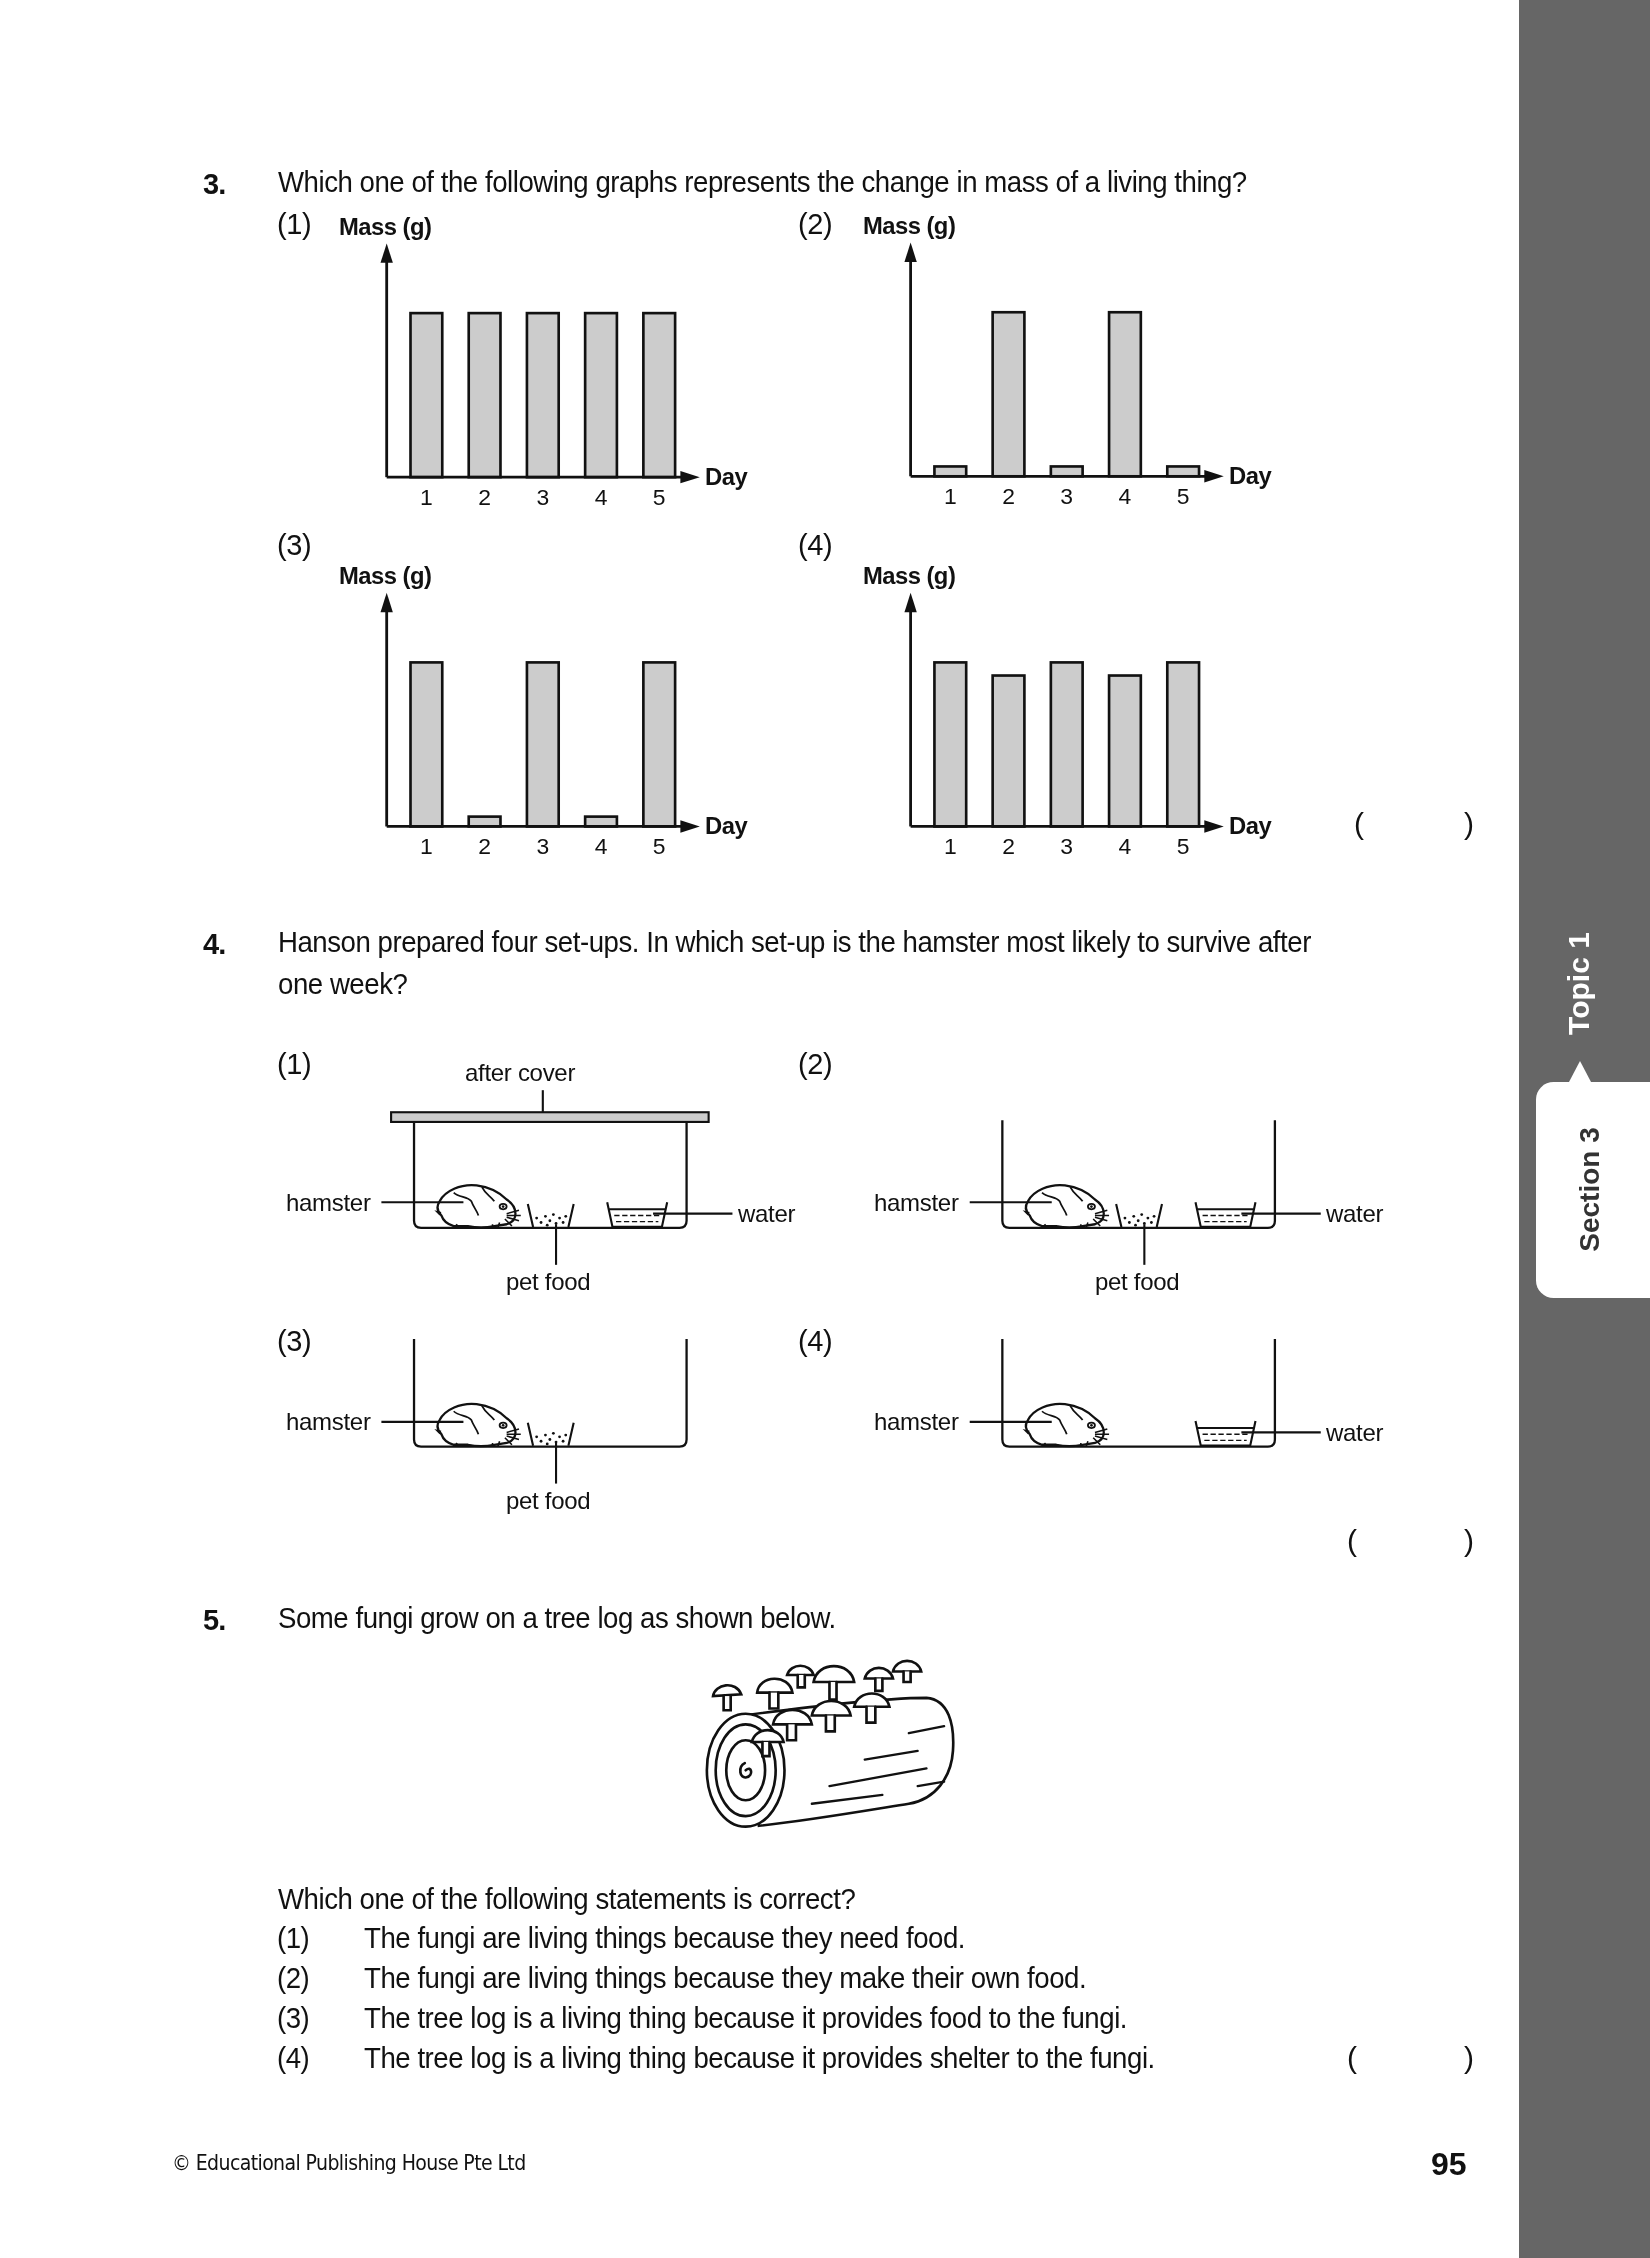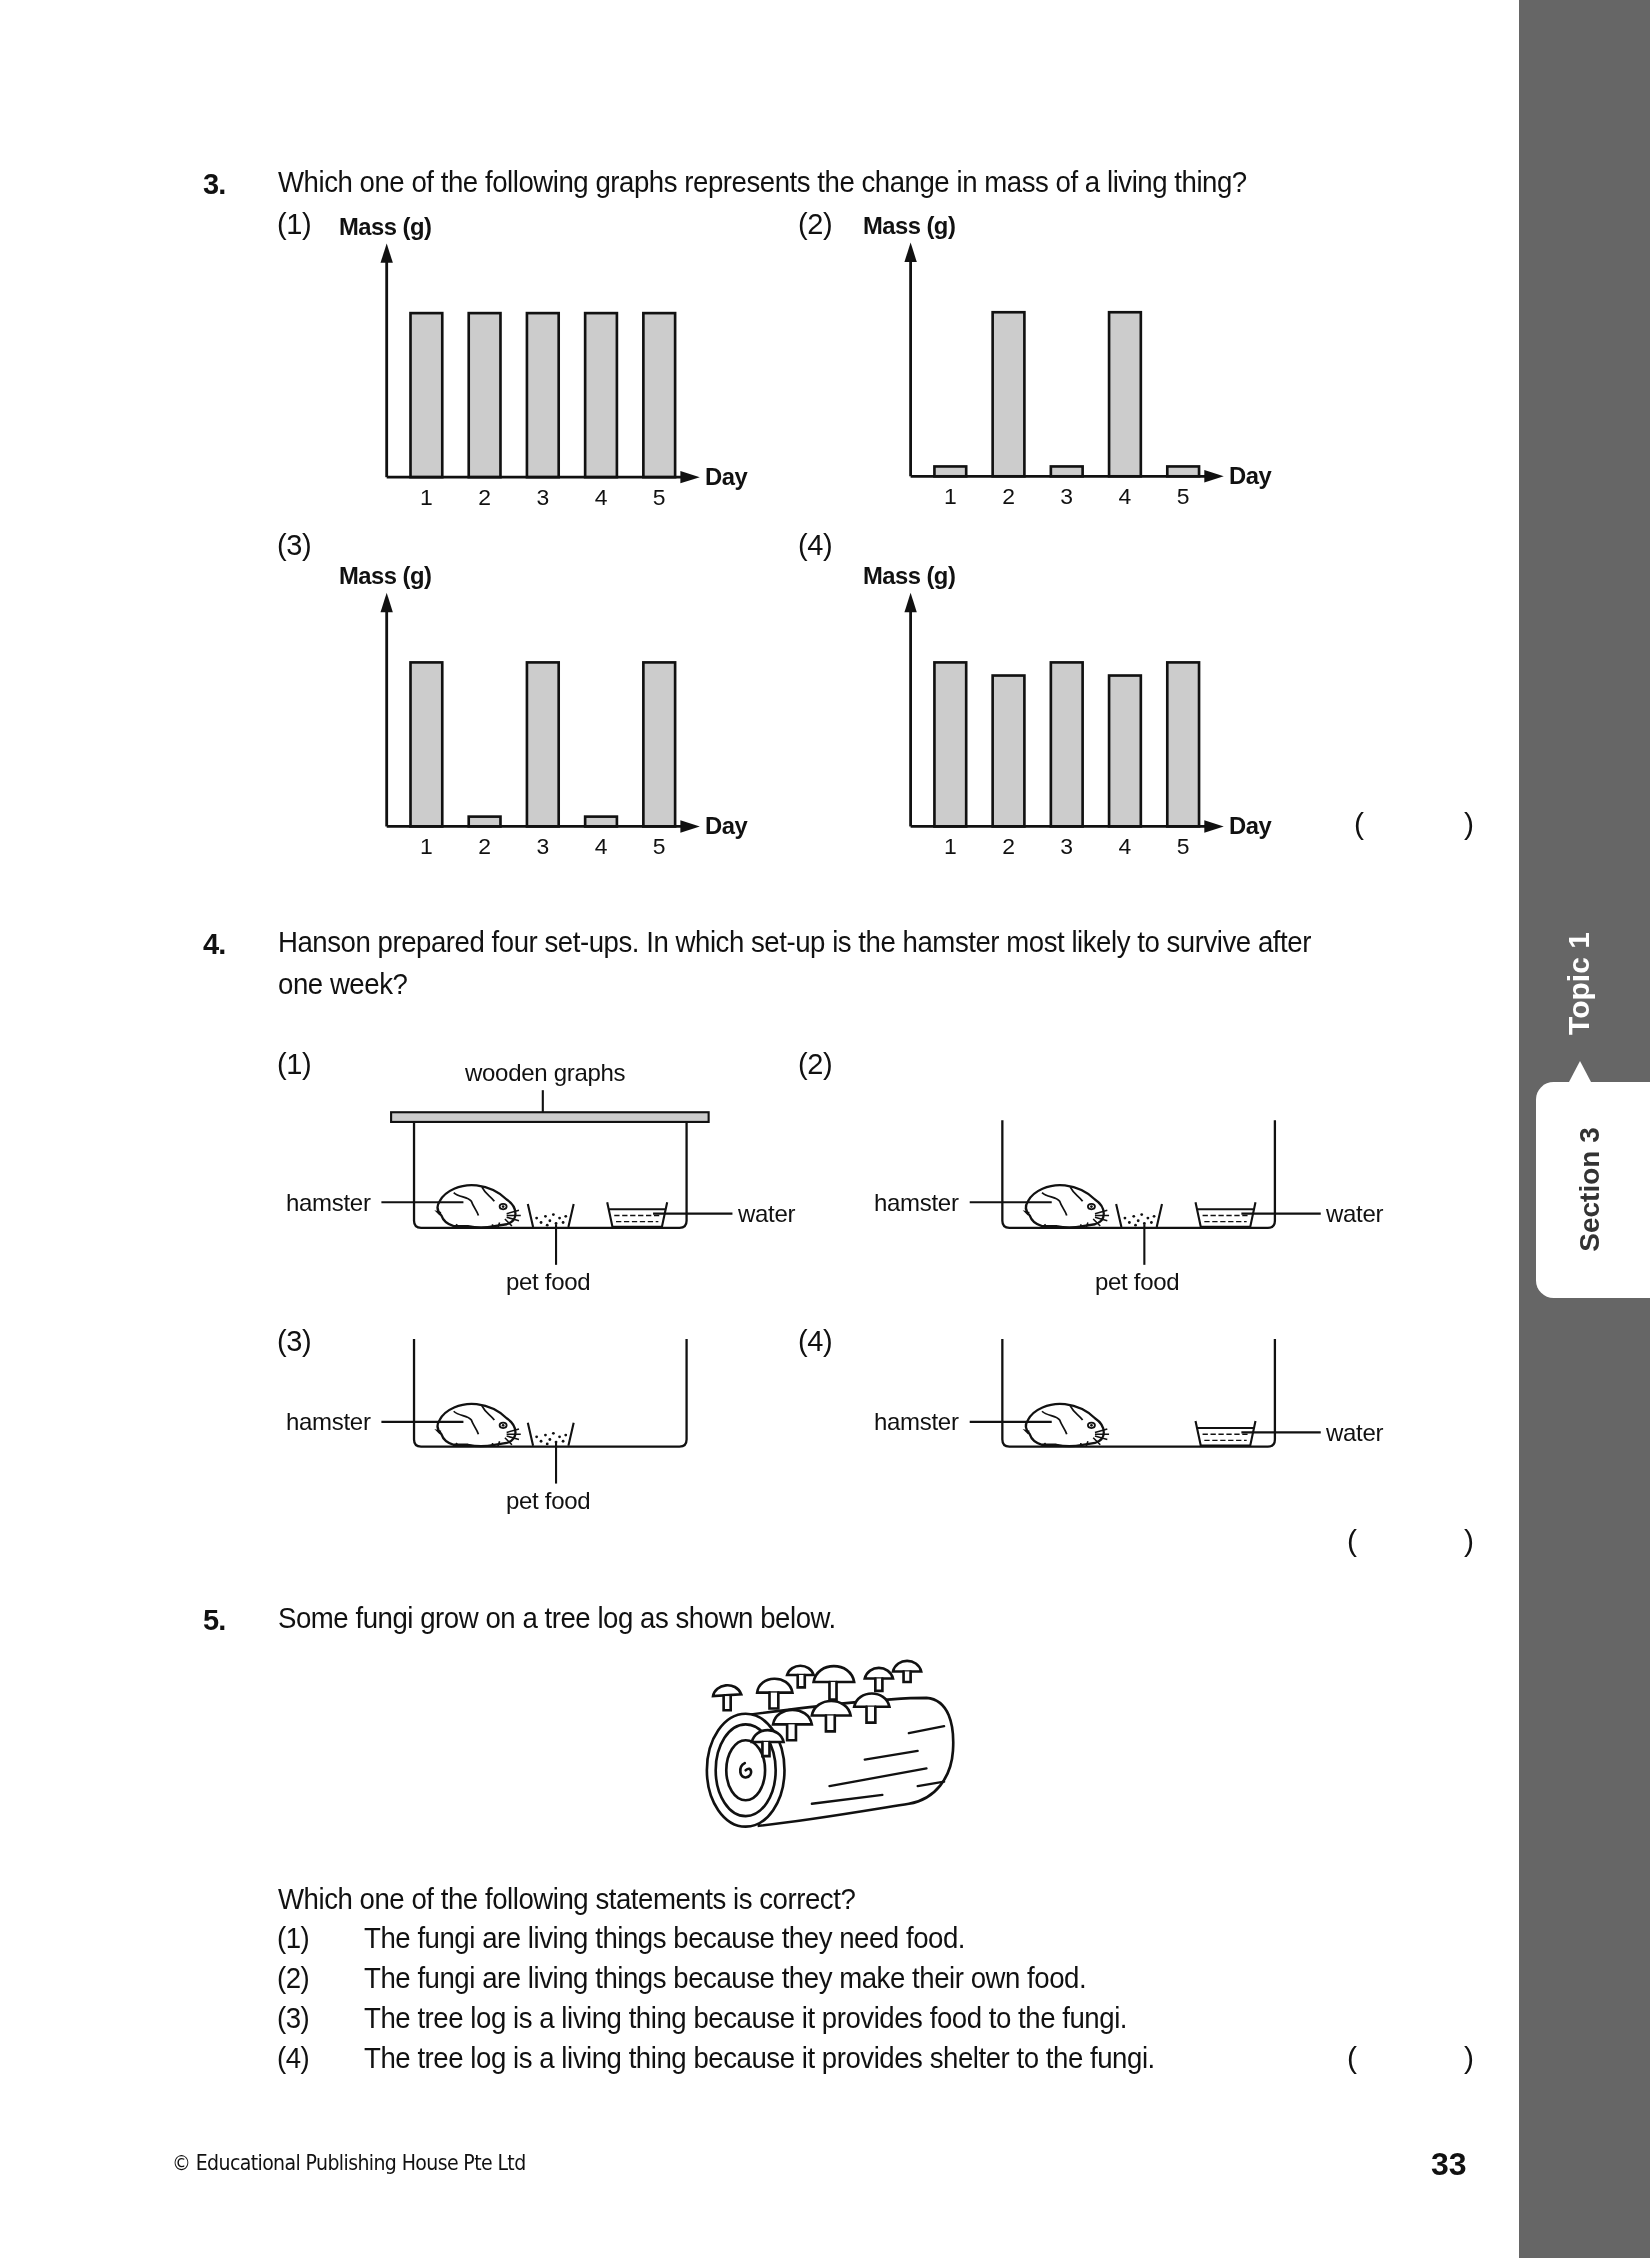--- a/index.html
+++ b/index.html
@@ -115,21 +115,21 @@
 
 <div class="abs qnum" style="left:203px; top:928px;">4.</div>
 <div class="abs qtext" style="left:278px; top:925px;">Hanson prepared four set-ups. In which set-up is the hamster most likely to survive after</div>
 <div class="abs qtext" style="left:278px; top:967px;">one week?</div>
 
 <div class="abs opt" style="left:277px; top:1048px;">(1)</div>
 <div class="abs opt" style="left:798px; top:1048px;">(2)</div>
 <div class="abs opt" style="left:277px; top:1325px;">(3)</div>
 <div class="abs opt" style="left:798px; top:1325px;">(4)</div>
 
-<div class="abs lbl" style="left:465px; top:1059px;">wooden graphs</div>
+<div class="abs lbl" style="left:465px; top:1059px;">after cover</div>
 <div class="abs lbl" style="left:286px; top:1189px;">hamster</div>
 <div class="abs lbl" style="left:738px; top:1200px;">water</div>
 <div class="abs lbl" style="left:506px; top:1268px;">pet food</div>
 
 <div class="abs lbl" style="left:874px; top:1189px;">hamster</div>
 <div class="abs lbl" style="left:1326px; top:1200px;">water</div>
 <div class="abs lbl" style="left:1095px; top:1268px;">pet food</div>
 
 <div class="abs lbl" style="left:286px; top:1408px;">hamster</div>
 <div class="abs lbl" style="left:506px; top:1487px;">pet food</div>
@@ -269,14 +269,14 @@
 <div class="abs qtext" style="left:364px; top:1961px;">The fungi are living things because they make their own food.</div>
 <div class="abs qtext" style="left:277px; top:2001px;">(3)</div>
 <div class="abs qtext" style="left:364px; top:2001px;">The tree log is a living thing because it provides food to the fungi.</div>
 <div class="abs qtext" style="left:277px; top:2041px;">(4)</div>
 <div class="abs qtext" style="left:364px; top:2041px;">The tree log is a living thing because it provides shelter to the fungi.</div>
 
 <div class="abs paren" style="left:1347px; top:2041px;">(</div>
 <div class="abs paren" style="left:1464px; top:2041px;">)</div>
 
 <div class="abs footer-copy" style="left:172px; top:2150px;">© Educational Publishing House Pte Ltd</div>
-<div class="abs page-num" style="left:1431px; top:2146px;">33</div>
+<div class="abs page-num" style="left:1431px; top:2146px;">95</div>
 
 
 </body></html>

